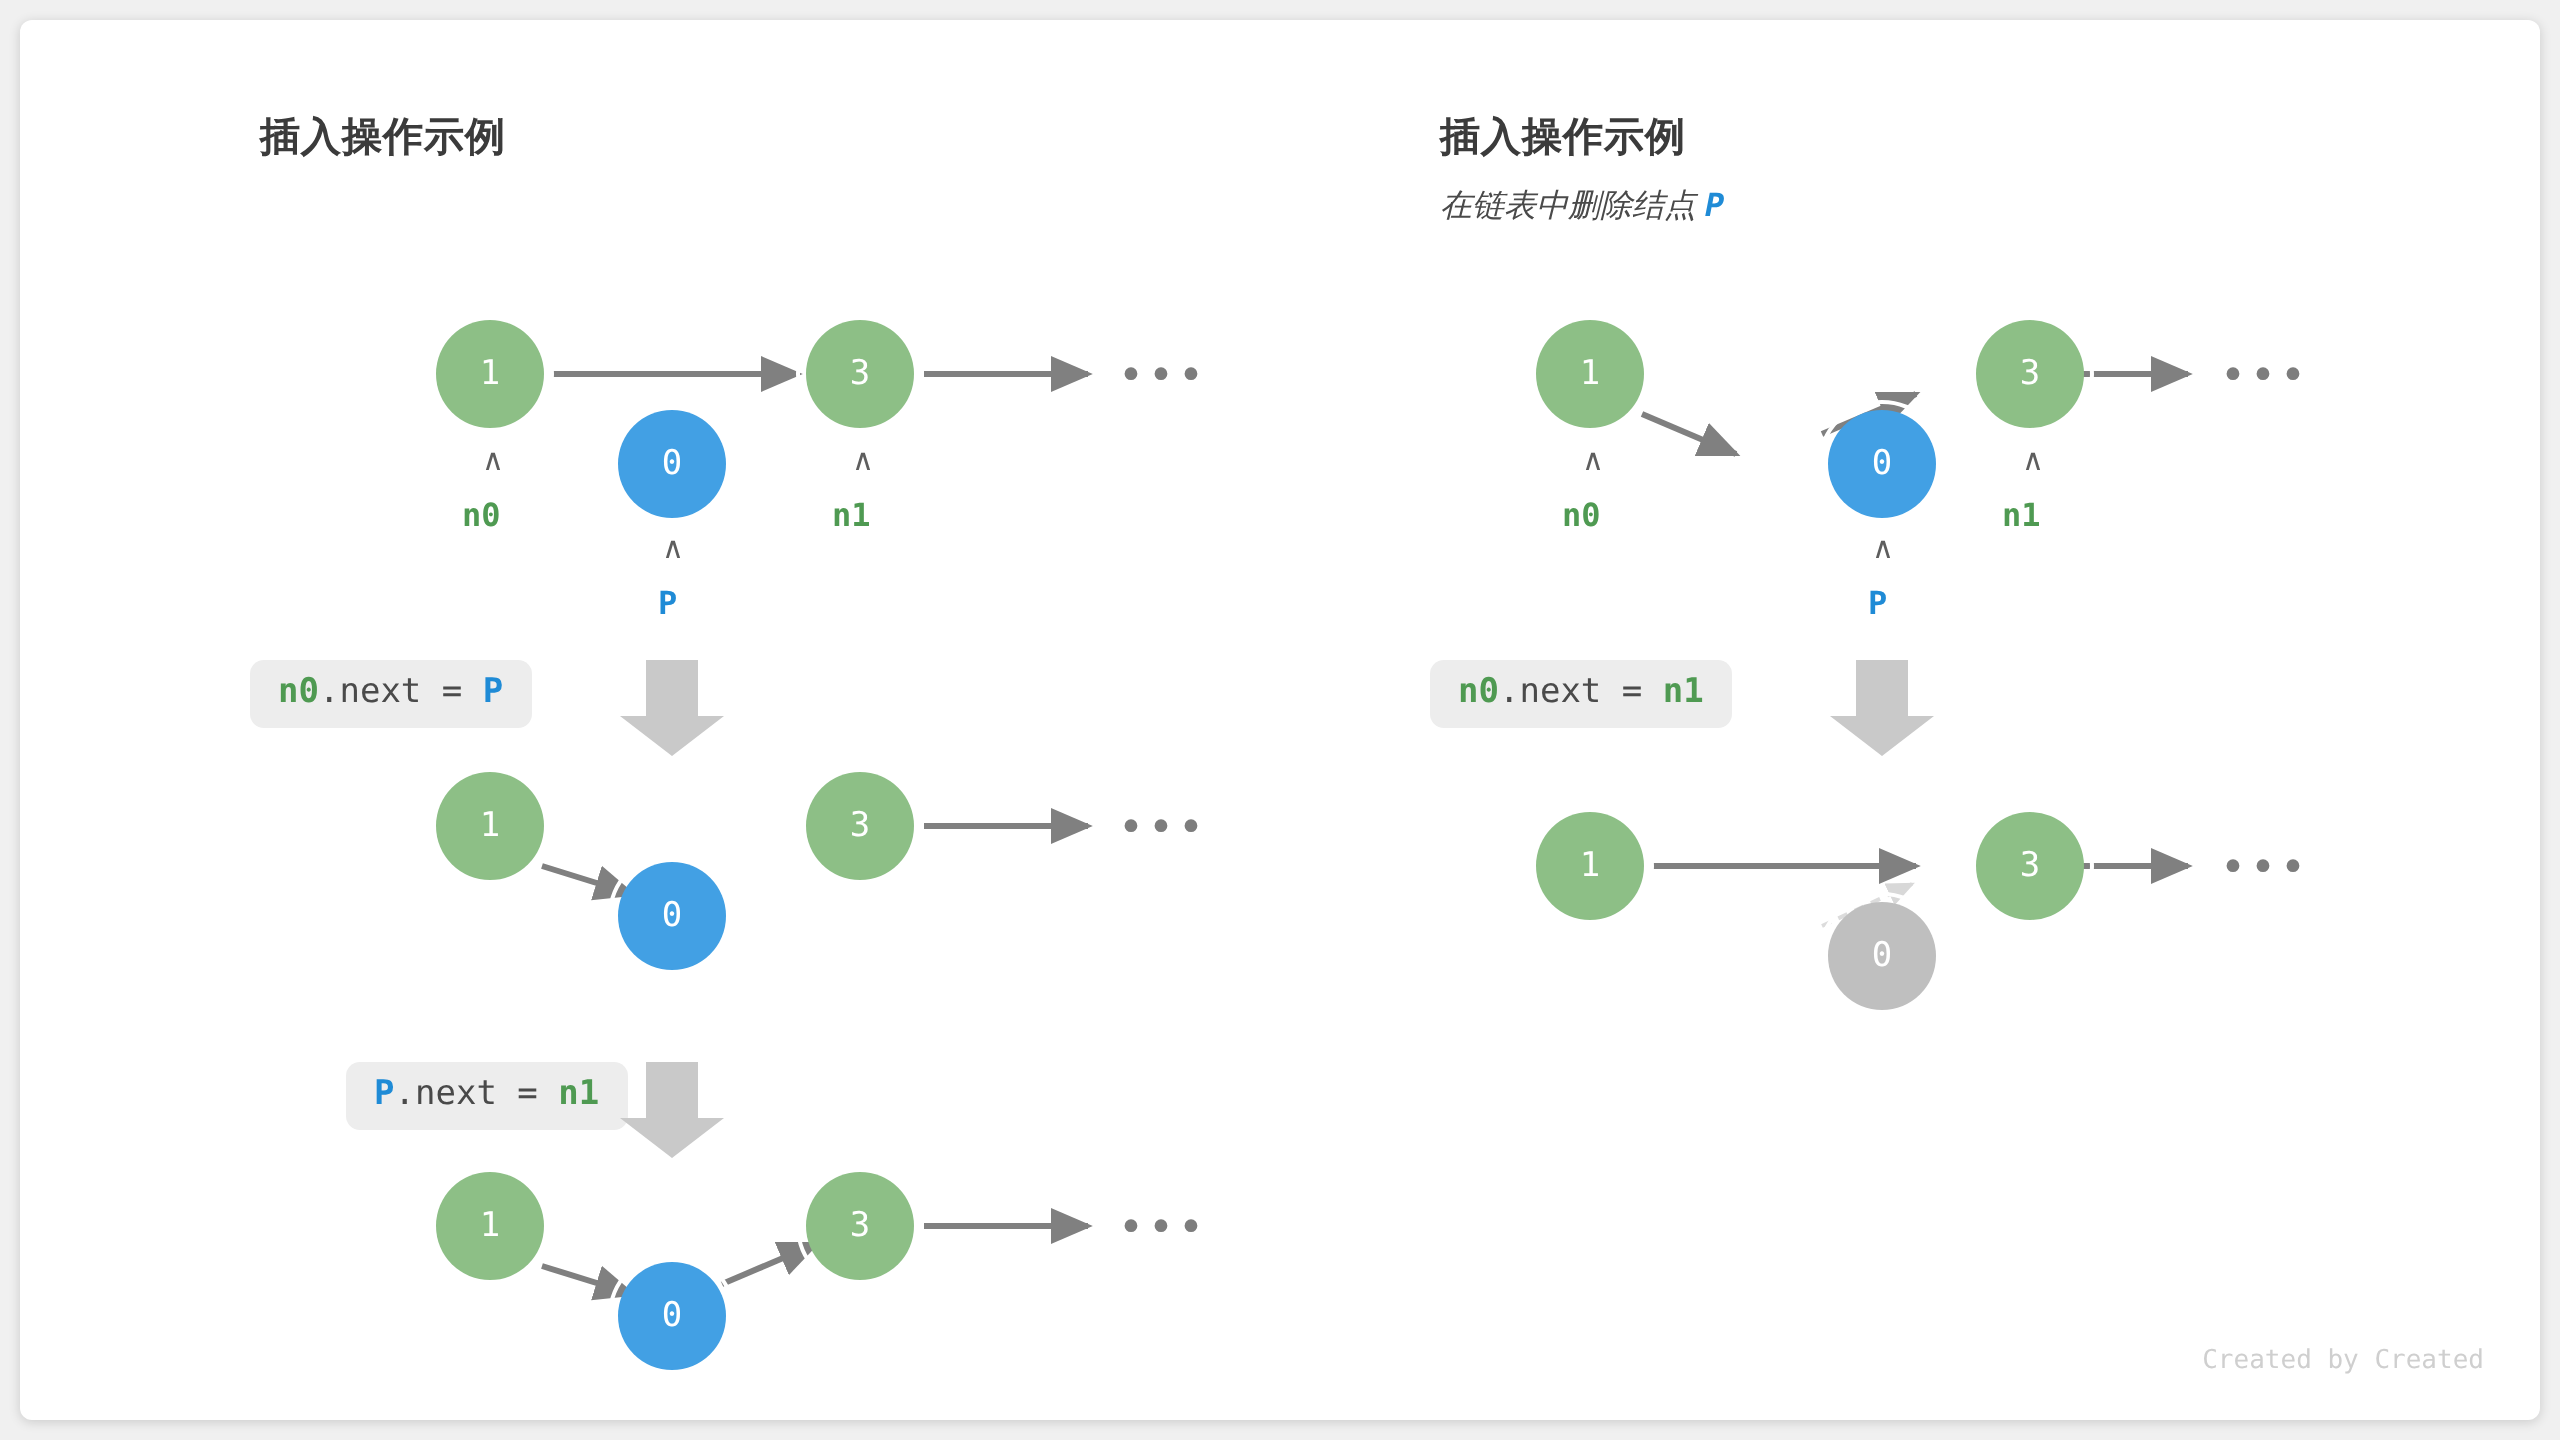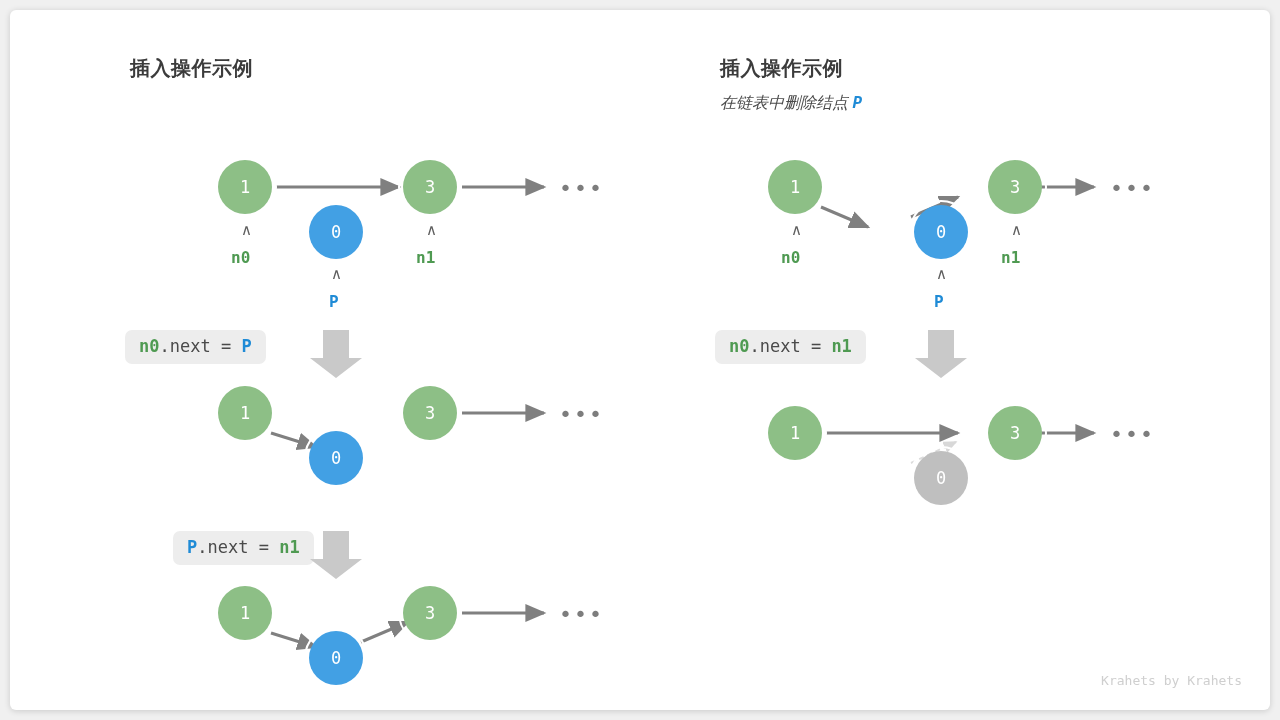--- a/index.html
+++ b/index.html
@@ -257,14 +257,14 @@
       <span class="ring"></span>
       <span>0</span>
     </div>
     <div class="node node-green" style="left:348px;top:396px;width:54px;height:54px;">
       <span class="ring"></span>
       <span>3</span>
     </div>
     <div class="dots" style="left:470px;top:414px;">•••</div>
   </div>
 
-  <div class="credit">Krahets by Krahets</div>
+  <div class="credit">Created by Created</div>
 </div>
 
 </body></html>

